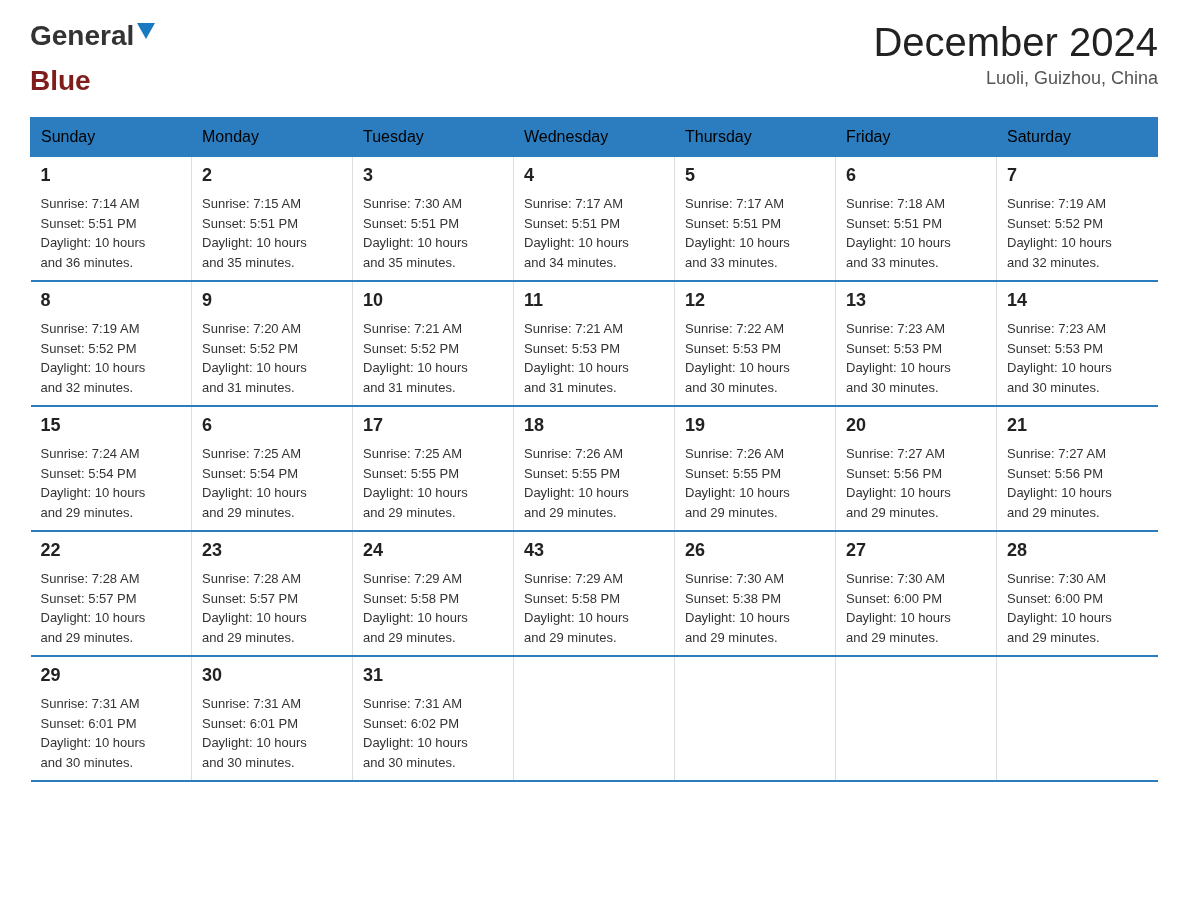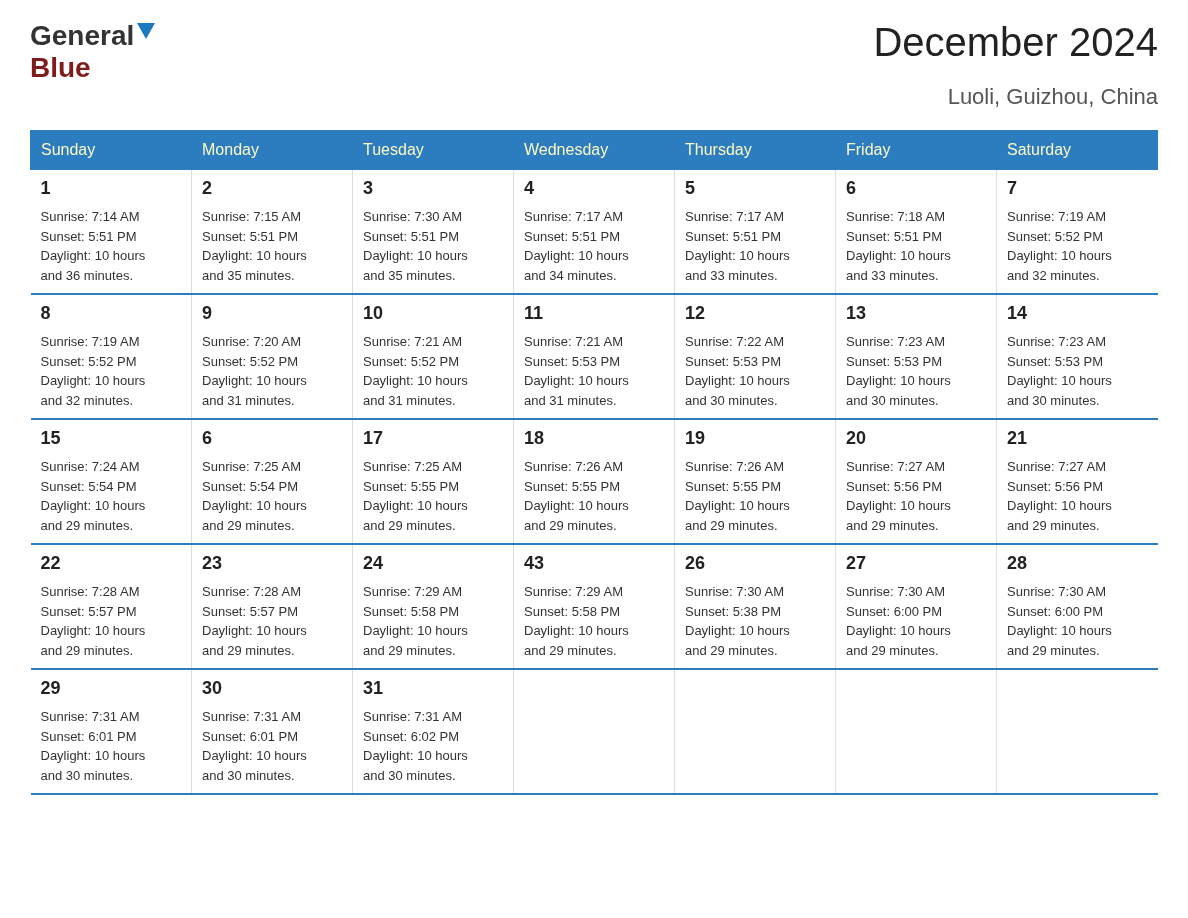--- a/index.html
+++ b/index.html
@@ -13,44 +13,45 @@
     .header {
       display: flex;
       justify-content: space-between;
       align-items: flex-start;
       margin-bottom: 20px;
     }
     .logo {
       display: flex;
       flex-direction: column;
       align-items: flex-start;
+      gap: 13px;
     }
     .title-section {
       text-align: right;
     }
     .month-title {
       font-size: 40px;
       font-weight: normal;
       color: #222;
       line-height: 1.1;
     }
     .location {
-      font-size: 22px;
+      font-size: 18px;
       color: #555;
-      margin-top: 20px;
+      margin-top: 4px;
     }
     table {
       width: 100%;
       border-collapse: collapse;
     }
     thead tr {
       background-color: #2b7dbf;
     }
     thead th {
-      color: #fef9c3;
+      color: #000000;
       font-size: 16px;
       font-weight: normal;
       padding: 10px 10px;
       text-align: left;
       border: 1px solid #2b7dbf;
     }
     tbody tr {
       border-bottom: 2px solid #2b7dbf;
     }
     tbody td {

